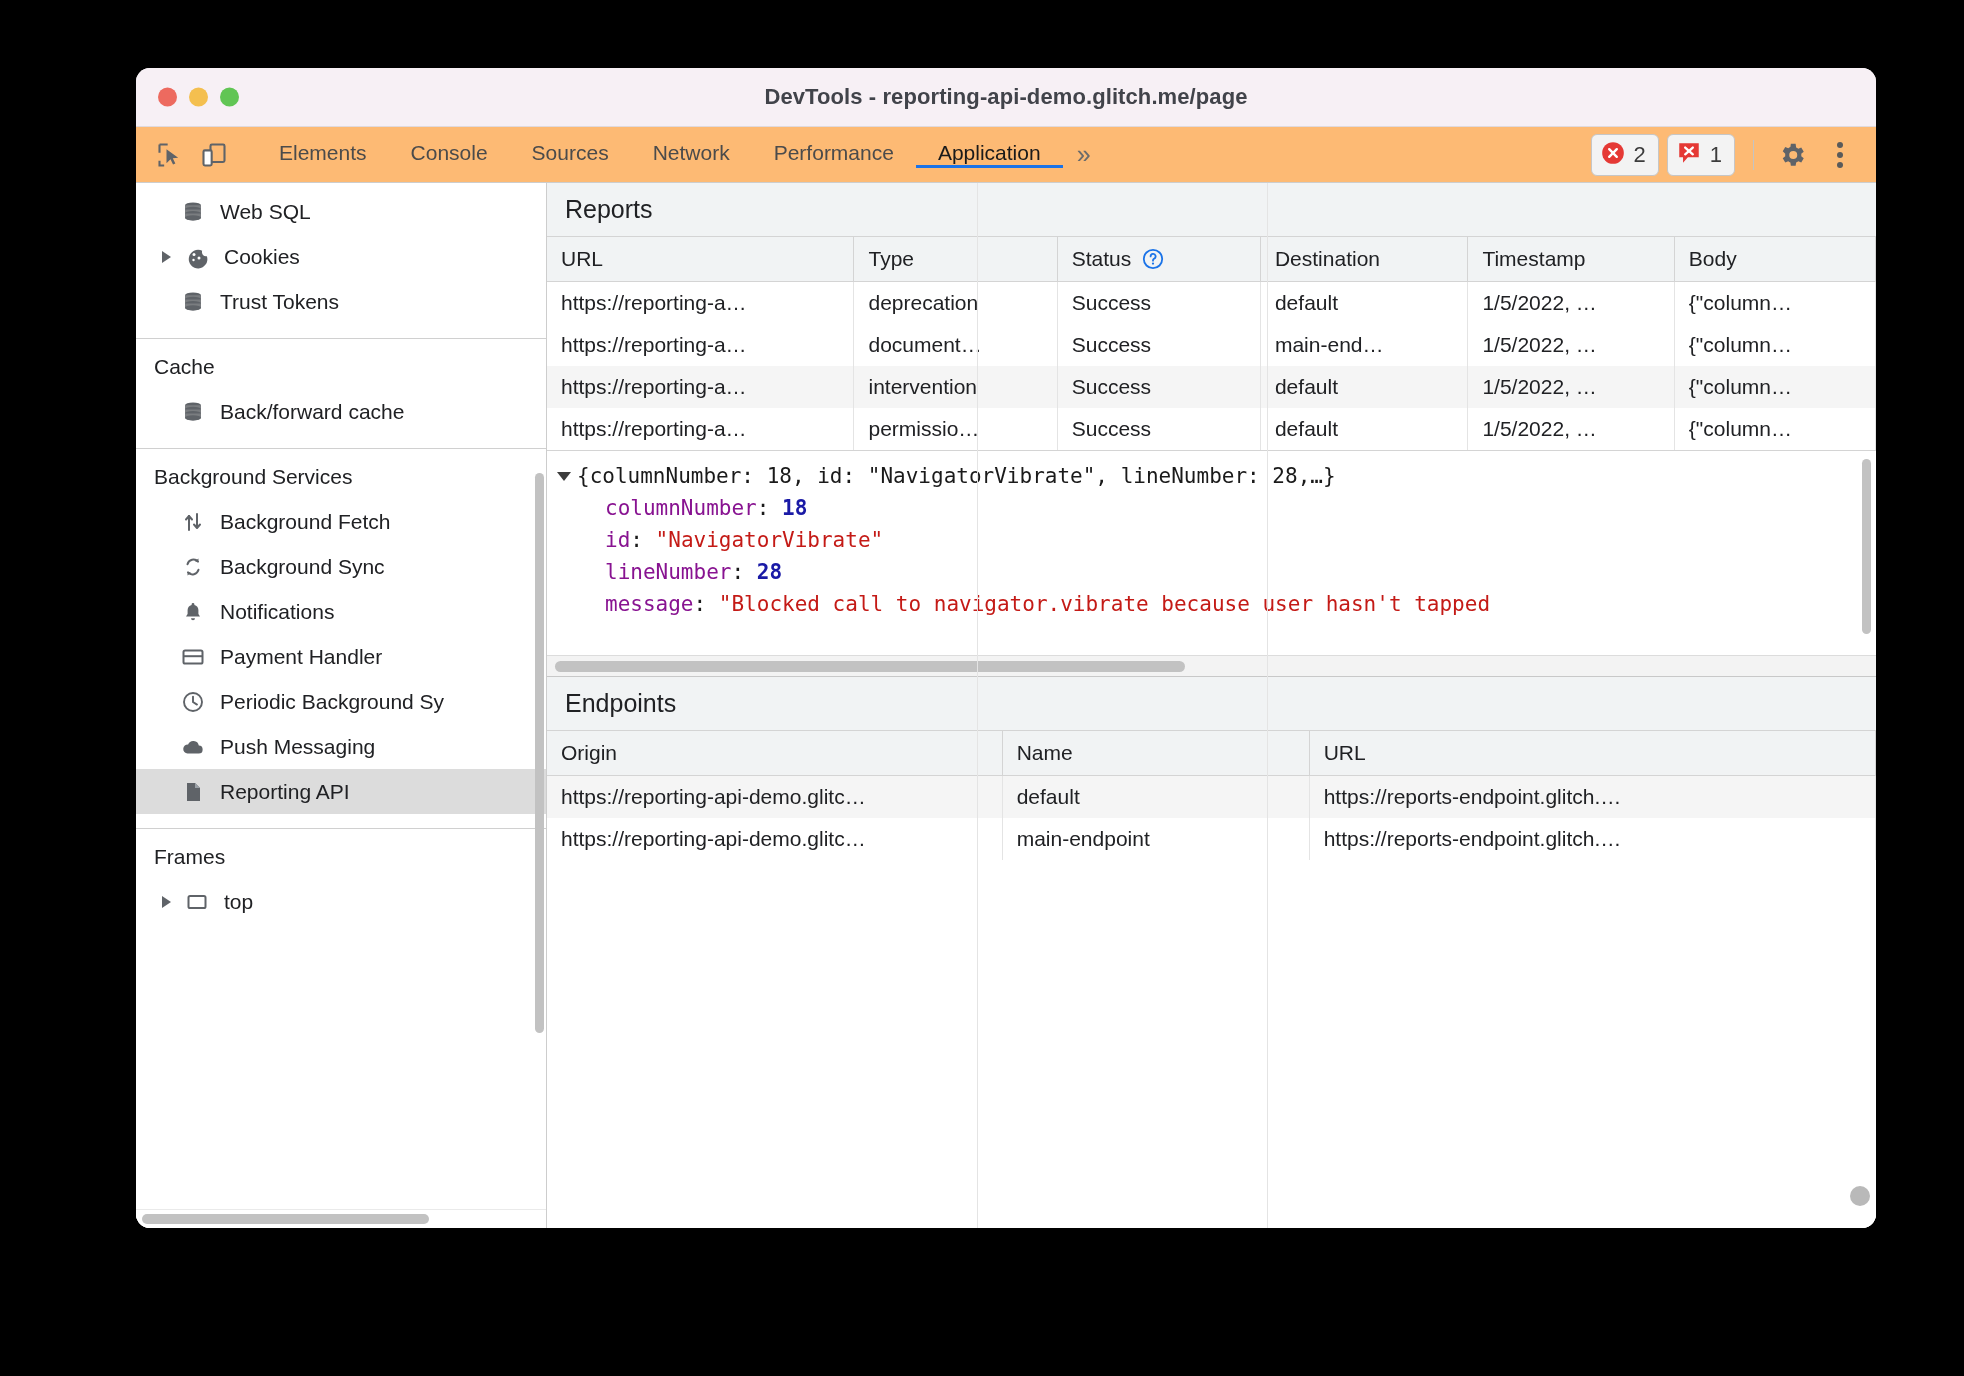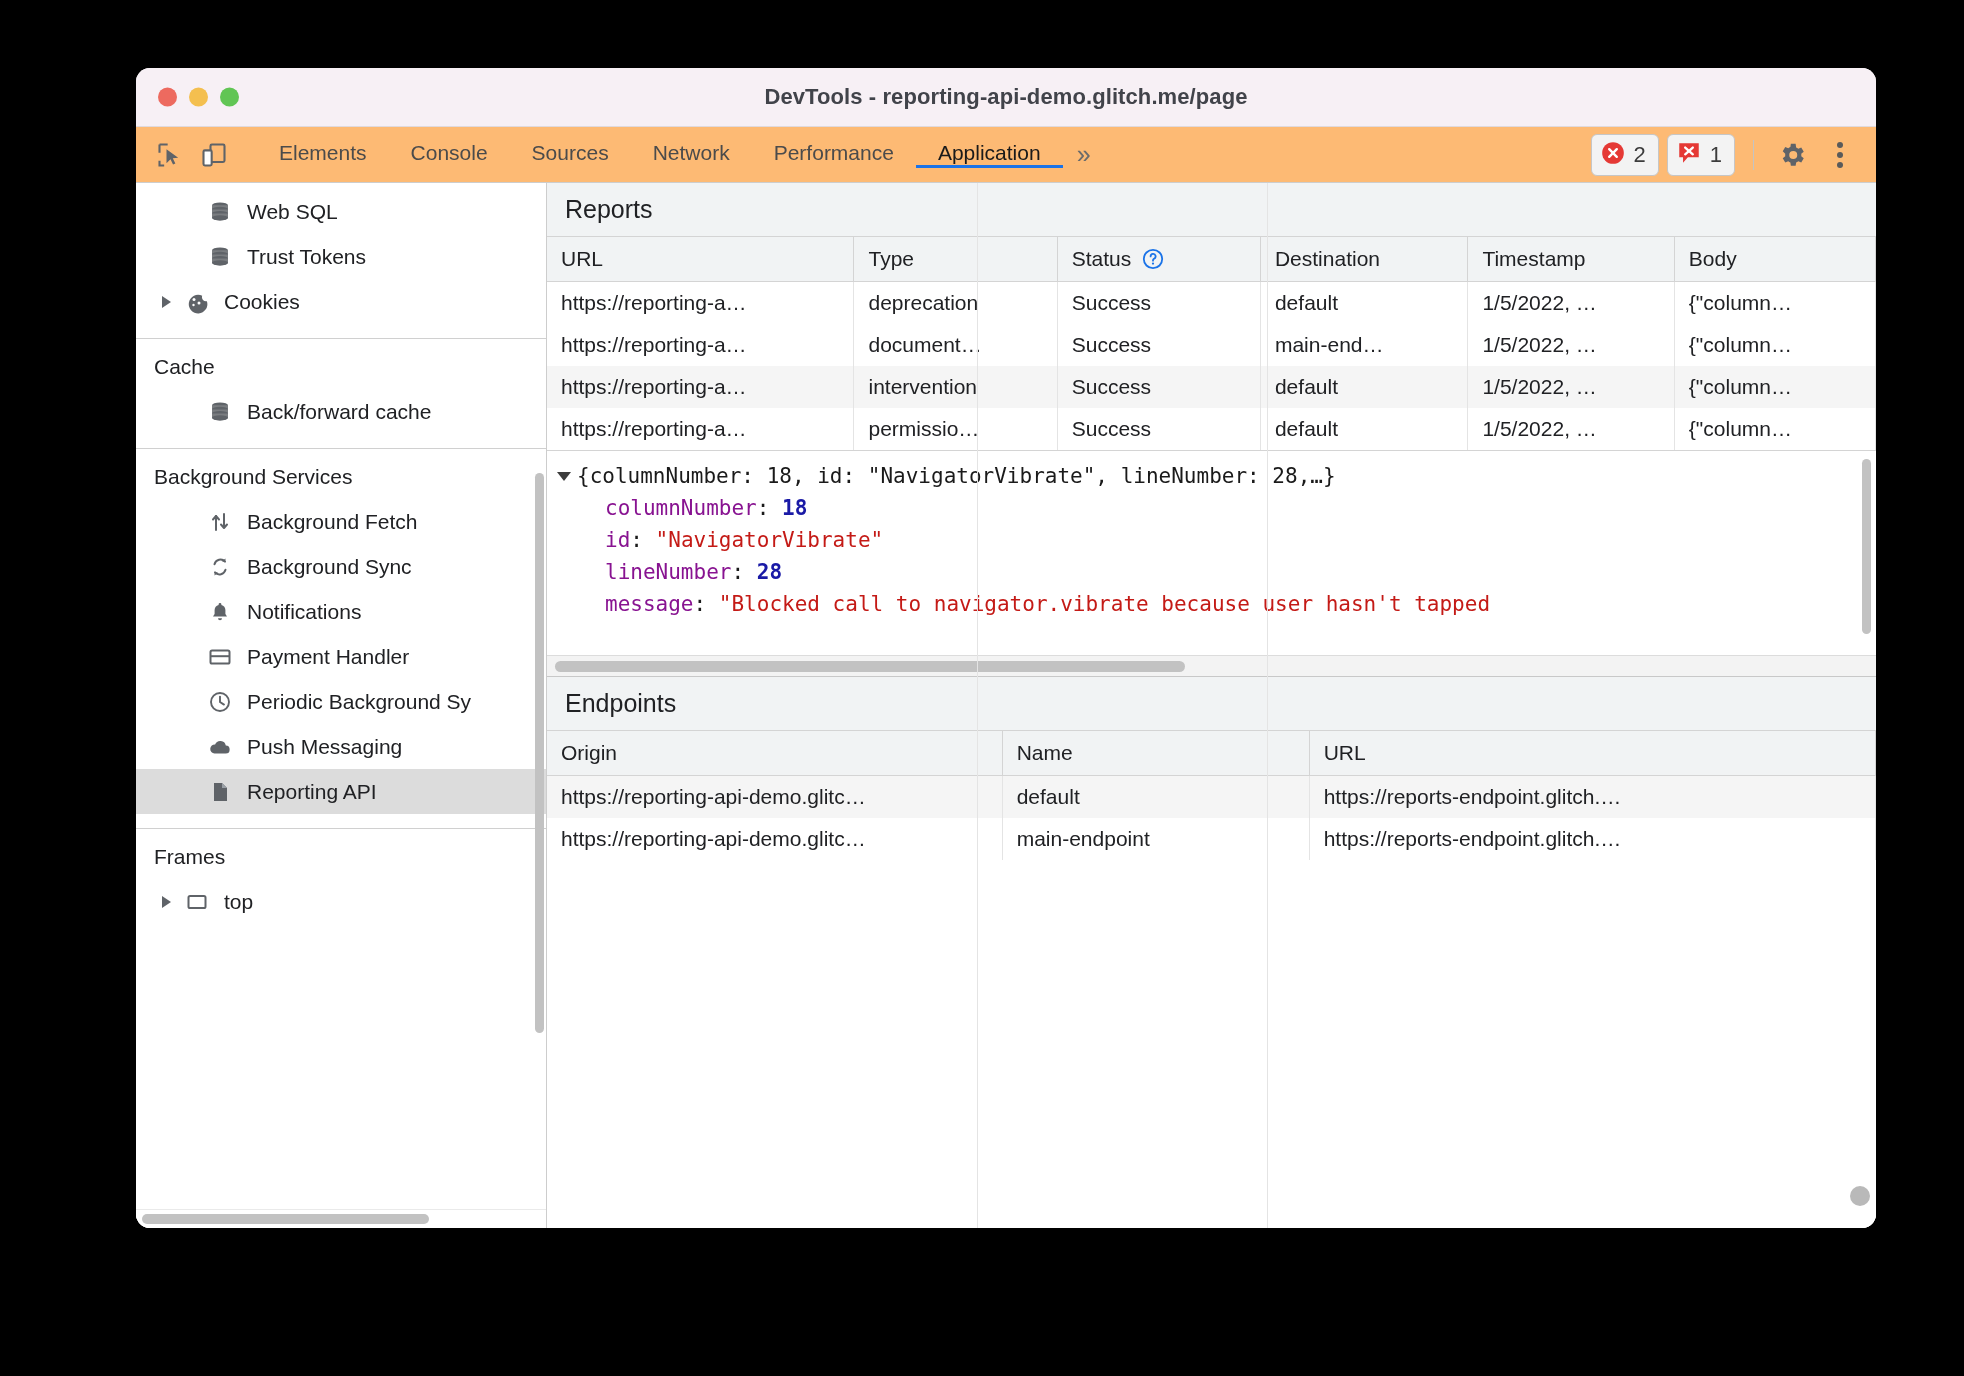--- a/index.html
+++ b/index.html
@@ -149,21 +149,21 @@
   }
   .side-group-title {
     font-size: 21px;
     color: #202124;
     padding: 16px 0 10px 18px;
   }
   .side-item {
     display: flex;
     align-items: center;
     height: 45px;
-    padding-left: 71px;
+    padding-left: 44px;
     font-size: 21px;
     color: #202124;
     cursor: pointer;
     white-space: nowrap;
     position: relative;
   }
   .side-item.selected { background: #dcdcdc; }
   .side-item .tri {
     position: absolute;
     left: 26px;
@@ -405,46 +405,46 @@
               <ellipse cx="12" cy="9.4" rx="8" ry="2.6" fill="#5f6368"></ellipse>
               <path d="M4 9.4v4c0 1.55 3.58 2.8 8 2.8s8-1.25 8-2.8v-4" fill="#7a7d80"></path>
               <ellipse cx="12" cy="13.6" rx="8" ry="2.6" fill="#5f6368"></ellipse>
               <path d="M4 13.6v4c0 1.55 3.58 2.8 8 2.8s8-1.25 8-2.8v-4" fill="#7a7d80"></path>
               <ellipse cx="12" cy="17.8" rx="8" ry="2.6" fill="#5f6368"></ellipse>
             </svg>
           </span>
           <span>Web SQL</span>
         </div>
 
+        <div class="side-item has-tri">
+          <span class="tri"></span>
+          <span class="ico">
+            <svg width="24" height="24" viewBox="0 0 24 24">
+              <path d="M21.9 11.2a4.1 4.1 0 0 1-4.7-5.4A9.3 9.3 0 1 0 21.9 11.2z" fill="#5f6368"></path>
+              <circle cx="9" cy="9.5" r="1.5" fill="#ffffff"></circle>
+              <circle cx="14" cy="13" r="1.5" fill="#ffffff"></circle>
+              <circle cx="8.5" cy="15" r="1.2" fill="#ffffff"></circle>
+            </svg>
+          </span>
+          <span>Cookies</span>
+        </div>
+
         <div class="side-item">
           <span class="ico">
             <svg width="24" height="24" viewBox="0 0 24 24">
               <ellipse cx="12" cy="5.2" rx="8" ry="2.8" fill="#5f6368"></ellipse>
               <path d="M4 5.2v4c0 1.55 3.58 2.8 8 2.8s8-1.25 8-2.8v-4" fill="#7a7d80"></path>
               <ellipse cx="12" cy="9.4" rx="8" ry="2.6" fill="#5f6368"></ellipse>
               <path d="M4 9.4v4c0 1.55 3.58 2.8 8 2.8s8-1.25 8-2.8v-4" fill="#7a7d80"></path>
               <ellipse cx="12" cy="13.6" rx="8" ry="2.6" fill="#5f6368"></ellipse>
               <path d="M4 13.6v4c0 1.55 3.58 2.8 8 2.8s8-1.25 8-2.8v-4" fill="#7a7d80"></path>
               <ellipse cx="12" cy="17.8" rx="8" ry="2.6" fill="#5f6368"></ellipse>
             </svg>
           </span>
           <span>Trust Tokens</span>
-        </div>
-
-        <div class="side-item has-tri">
-          <span class="tri"></span>
-          <span class="ico">
-            <svg width="24" height="24" viewBox="0 0 24 24">
-              <path d="M21.9 11.2a4.1 4.1 0 0 1-4.7-5.4A9.3 9.3 0 1 0 21.9 11.2z" fill="#5f6368"></path>
-              <circle cx="9" cy="9.5" r="1.5" fill="#ffffff"></circle>
-              <circle cx="14" cy="13" r="1.5" fill="#ffffff"></circle>
-              <circle cx="8.5" cy="15" r="1.2" fill="#ffffff"></circle>
-            </svg>
-          </span>
-          <span>Cookies</span>
         </div>
 
         <div class="side-divider"></div>
 
         <div class="side-group-title">Cache</div>
 
 
         <div class="side-item">
           <span class="ico">
             <svg width="24" height="24" viewBox="0 0 24 24">

